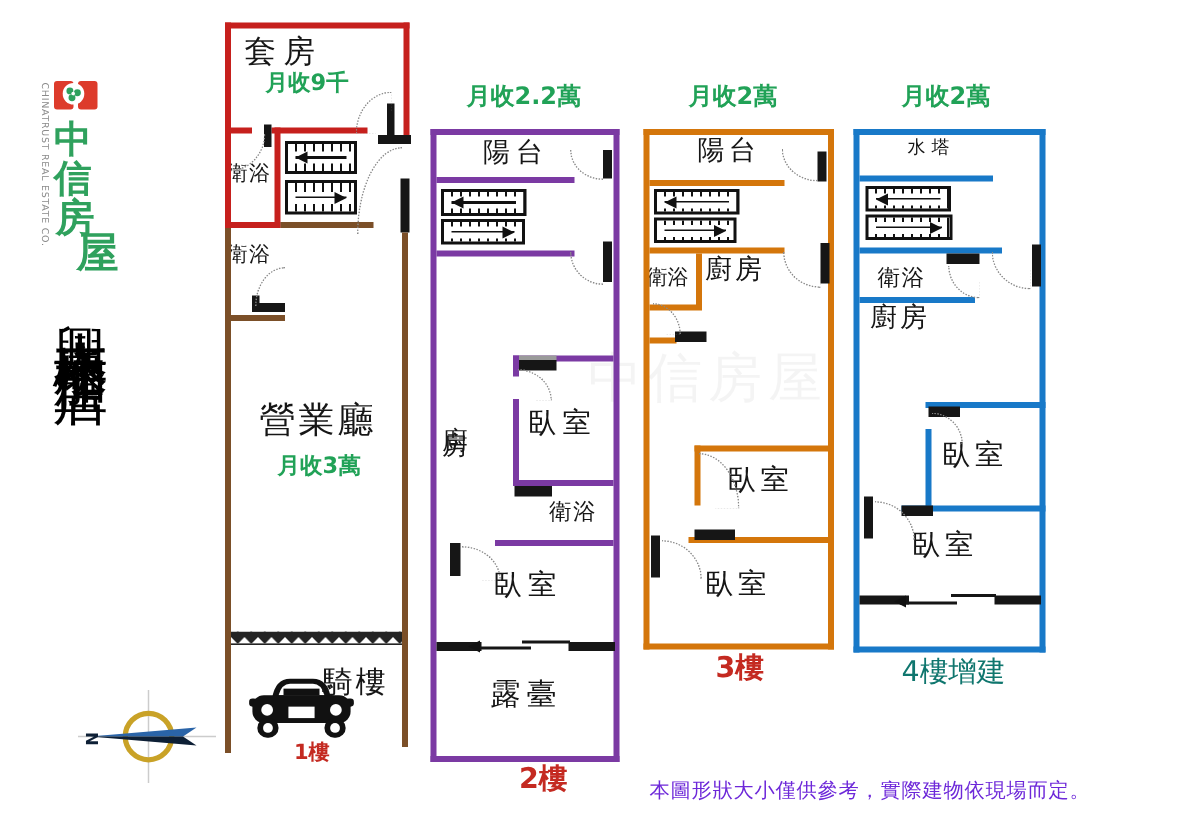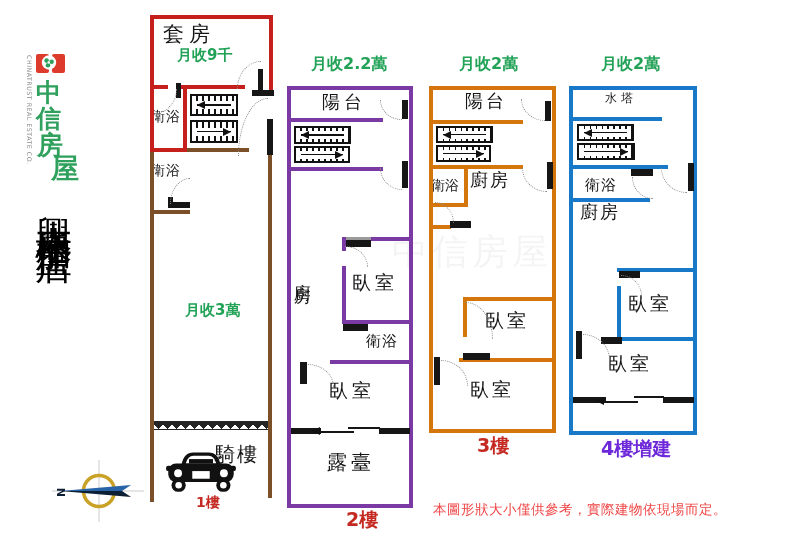--- a/index.html
+++ b/index.html
@@ -21,29 +21,29 @@
   .sa.l::before{content:"";position:absolute;left:-1px;top:0;width:0;height:0;
     border:4px solid transparent;border-right:8px solid #111}
   .sa.r::before{content:"";position:absolute;right:-1px;top:0;width:0;height:0;
     border:4px solid transparent;border-left:8px solid #111}
   .tri{position:absolute;width:0;height:0;border:4px solid transparent;border-right:8px solid #111}
   .shutter{position:absolute;height:8px;border-bottom:1.6px solid #242424;
     background:conic-gradient(from -45deg at 50% 100%,#242424 90deg,transparent 0) 0 100%/9px 8px repeat-x}
   .lbl{position:absolute;color:#161616;white-space:nowrap;line-height:1.05}
   .green{color:#21A257;font-weight:700}
   .fl-red{color:#C42A21;font-weight:700}
-  .fl-blue{color:#6d28d9;font-weight:700}
+  .fl-blue{color:#0f766e;font-weight:400}
   .vtext{writing-mode:vertical-rl;text-orientation:upright}
   #store-name{position:absolute;left:28px;top:186px;font-family:"DejaVu Serif",serif;
     font-size:37px;letter-spacing:5px;color:#000;writing-mode:vertical-rl;text-orientation:upright}
   #brand-en{position:absolute;left:26px;top:55px;height:132px;writing-mode:vertical-rl;
     font-size:6.3px;letter-spacing:.5px;color:#8a8a8a}
   .brand-ch{position:absolute;color:#2FA15D;font-weight:700}
-  #disclaimer{position:absolute;left:433px;top:501px;font-family:"Liberation Serif","DejaVu Serif",serif;
-    font-size:13.5px;letter-spacing:.5px;color:#ef4444}
+  #disclaimer{position:absolute;left:433px;top:518px;font-family:"Liberation Serif","DejaVu Serif",serif;
+    font-size:13.5px;letter-spacing:.5px;color:#6d28d9}
   #watermark{position:absolute;left:392px;top:228px;font-size:36px;color:rgba(0,0,0,.045);letter-spacing:4px}
   #compass-n{position:absolute;left:57px;top:486px;font-size:11px;font-weight:700;color:#0D1F35;
     transform:rotate(-90deg)}
 </style>
 </head>
 <body>
 
 <div id="canvas">
 
   <span id="brand-en">CHINATRUST REAL ESTATE CO.</span>
@@ -89,20 +89,21 @@
       <rect x="5" y="30" width="13" height="12" rx="6" fill="#111"></rect>
       <rect x="46" y="30" width="13" height="12" rx="6" fill="#111"></rect>
       <circle cx="11.5" cy="36" r="3" fill="#fff"></circle>
       <circle cx="52.5" cy="36" r="3" fill="#fff"></circle>
     </svg>
 
     <span class="lbl" style="left:163px;top:23px;font-size:21px;letter-spacing:5px">套房</span>
     <span class="lbl green" style="left:177px;top:48px;font-size:15px">月收9千</span>
     <span class="lbl" style="left:151px;top:109px;font-size:14px;letter-spacing:1px">衛浴</span>
     <span class="lbl" style="left:151px;top:163px;font-size:14px;letter-spacing:1px">衛浴</span>
+    <span class="lbl" style="left:173px;top:268px;font-size:24px;letter-spacing:2px">營業廳</span>
     <span class="lbl green" style="left:185px;top:303px;font-size:15px">月收3萬</span>
     <span class="lbl" style="left:215px;top:444px;font-size:20px;letter-spacing:2px">騎樓</span>
     <span class="lbl fl-red" style="left:196px;top:495px;font-size:14px">1樓</span>
 
     <span class="lbl green" style="left:311px;top:56px;font-size:16px">月收2.2萬</span>
     <span class="lbl" style="left:322px;top:93px;font-size:18px;letter-spacing:4px">陽台</span>
     <span class="lbl vtext" style="left:293px;top:270px;font-size:17px;letter-spacing:3px">廚房</span>
     <span class="lbl" style="left:352px;top:273px;font-size:19px;letter-spacing:4px">臥室</span>
     <span class="lbl" style="left:366px;top:334px;font-size:15px;letter-spacing:1px">衛浴</span>
     <span class="lbl" style="left:329px;top:381px;font-size:19px;letter-spacing:4px">臥室</span>

